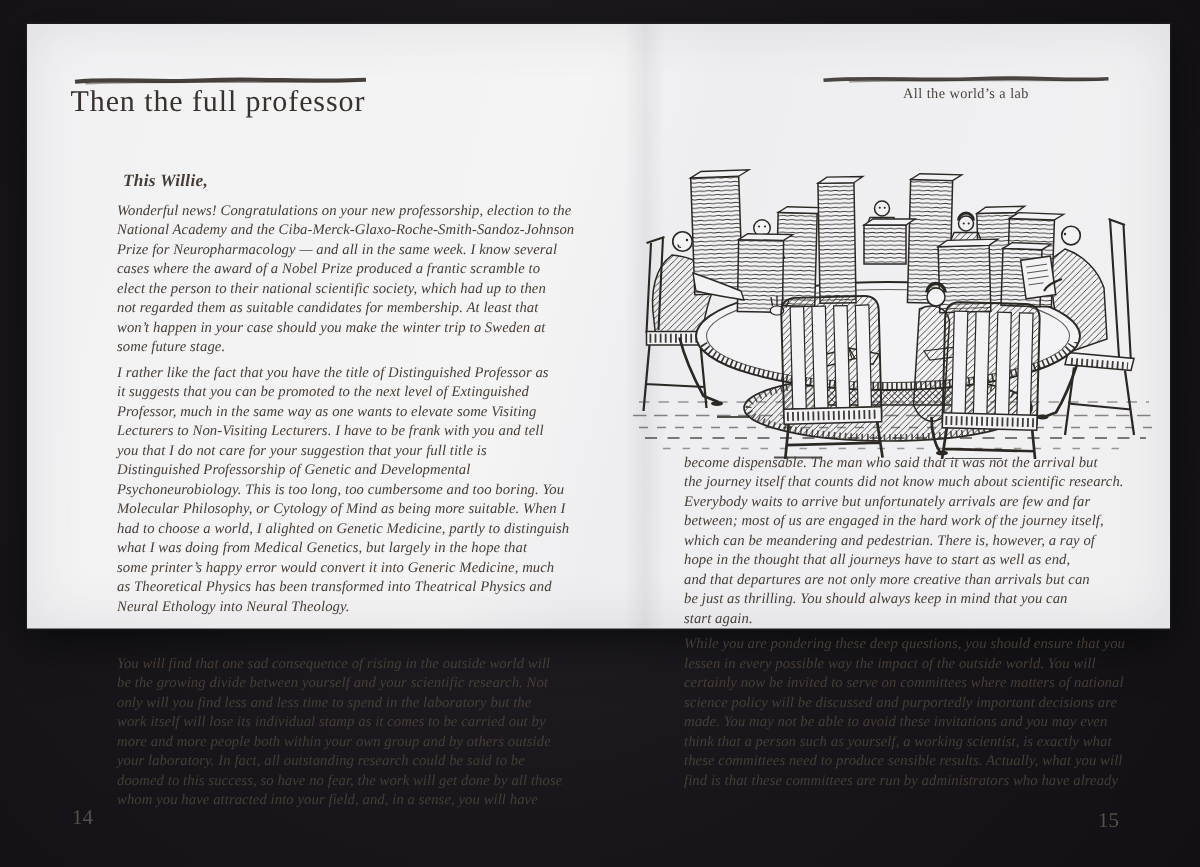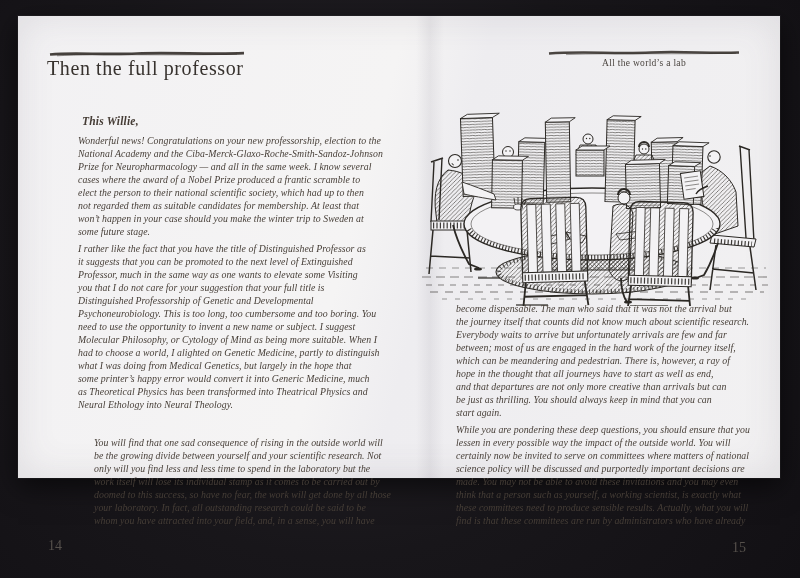--- a/index.html
+++ b/index.html
@@ -2,21 +2,21 @@
 <html style="--background: #18161a; --page: #f1f0f2; --ink: #463e37; --title_ink: #37322e; --illustration_ink: #2b2824;"><head>
 <meta charset="utf-8">
 <style>
   :root{
     --background:#18161a; --page:#f1f0f2; --ink:#463e37; --title_ink:#37322e; --illustration_ink:#2b2824;
   }
   *{margin:0;padding:0;box-sizing:border-box;}
   body{background:#0f0e10;font-family:"Liberation Serif",serif;}
   .scene{position:relative;width:800px;height:578px;overflow:hidden;
     background:radial-gradient(circle at 42% 42%, #27242a 0%, var(--background) 55%, #121014 100%);}
-  .book{position:absolute;left:18px;top:16px;width:762px;height:462px;
+  .book{position:absolute;left:18px;top:16px;width:762px;height:403px;
     background:linear-gradient(105deg,#f2f1f3 0%, #f5f4f4 44%, #eeedf0 54%, #f2f1f2 100%);
     box-shadow:0 0 0 1px rgba(255,255,255,0.04), 0 8px 26px rgba(0,0,0,0.6);}
   .gutter{position:absolute;left:398px;top:0;width:28px;height:100%;
     background:linear-gradient(90deg,transparent,rgba(60,55,75,0.07) 50%,transparent);}
   .page-vignette{position:absolute;inset:0;pointer-events:none;
     box-shadow:inset 0 0 38px rgba(80,75,90,0.12);}
   .rule{position:absolute;}
   .chapter-title{position:absolute;left:29px;top:41px;font-size:20px;letter-spacing:0.6px;
     color:var(--title_ink);white-space:nowrap;font-weight:400;}
   .running-header{position:absolute;left:528px;top:42px;width:196px;text-align:center;
@@ -58,38 +58,39 @@
         <div>cases where the award of a Nobel Prize produced a frantic scramble to</div>
         <div>elect the person to their national scientific society, which had up to then</div>
         <div>not regarded them as suitable candidates for membership. At least that</div>
         <div>won’t happen in your case should you make the winter trip to Sweden at</div>
         <div>some future stage.</div>
       </div>
     <div class="body-text" style="left:60px;top:226px">
         <div>I rather like the fact that you have the title of Distinguished Professor as</div>
         <div>it suggests that you can be promoted to the next level of Extinguished</div>
         <div>Professor, much in the same way as one wants to elevate some Visiting</div>
+        <div>Lecturers to Non-Visiting Lecturers. I have to be frank with you and tell</div>
         <div>you that I do not care for your suggestion that your full title is</div>
         <div>Distinguished Professorship of Genetic and Developmental</div>
         <div>Psychoneurobiology. This is too long, too cumbersome and too boring. You</div>
-        <div>need to use the opportunity to invent a new name or subject. I suggest</div>
         <div>Molecular Philosophy, or Cytology of Mind as being more suitable. When I</div>
         <div>had to choose a world, I alighted on Genetic Medicine, partly to distinguish</div>
         <div>what I was doing from Medical Genetics, but largely in the hope that</div>
         <div>some printer’s happy error would convert it into Generic Medicine, much</div>
         <div>as Theoretical Physics has been transformed into Theatrical Physics and</div>
         <div>Neural Ethology into Neural Theology.</div>
       </div>
-    <div class="body-text" style="left:76px;top:420px">
+    <div class="body-text" style="left:60px;top:420px">
         <div>You will find that one sad consequence of rising in the outside world will</div>
         <div>be the growing divide between yourself and your scientific research. Not</div>
         <div>only will you find less and less time to spend in the laboratory but the</div>
         <div>work itself will lose its individual stamp as it comes to be carried out by</div>
+        <div>more and more people both within your own group and by others outside</div>
+        <div>your laboratory. In fact, all outstanding research could be said to be</div>
         <div>doomed to this success, so have no fear, the work will get done by all those</div>
-        <div>your laboratory. In fact, all outstanding research could be said to be</div>
         <div>whom you have attracted into your field, and, in a sense, you will have</div>
       </div>
     <div class="page-number" style="left:30px;top:522px">14</div>
 
     <svg class="rule" style="left:528px;top:32px" width="196" height="10" viewBox="0 0 196 10">
       <path d="M3,5.5 C35,3.2 70,6 105,4.5 C140,3 165,6 193,4.5" stroke="#37322e" stroke-width="2.5" fill="none" opacity="0.9"></path>
       <path d="M20,6.6 C70,4.8 130,6.6 190,5.2" stroke="#37322e" stroke-width="0.9" fill="none" opacity="0.5"></path>
     </svg>
     <div class="running-header">All the world’s a lab</div>
 

